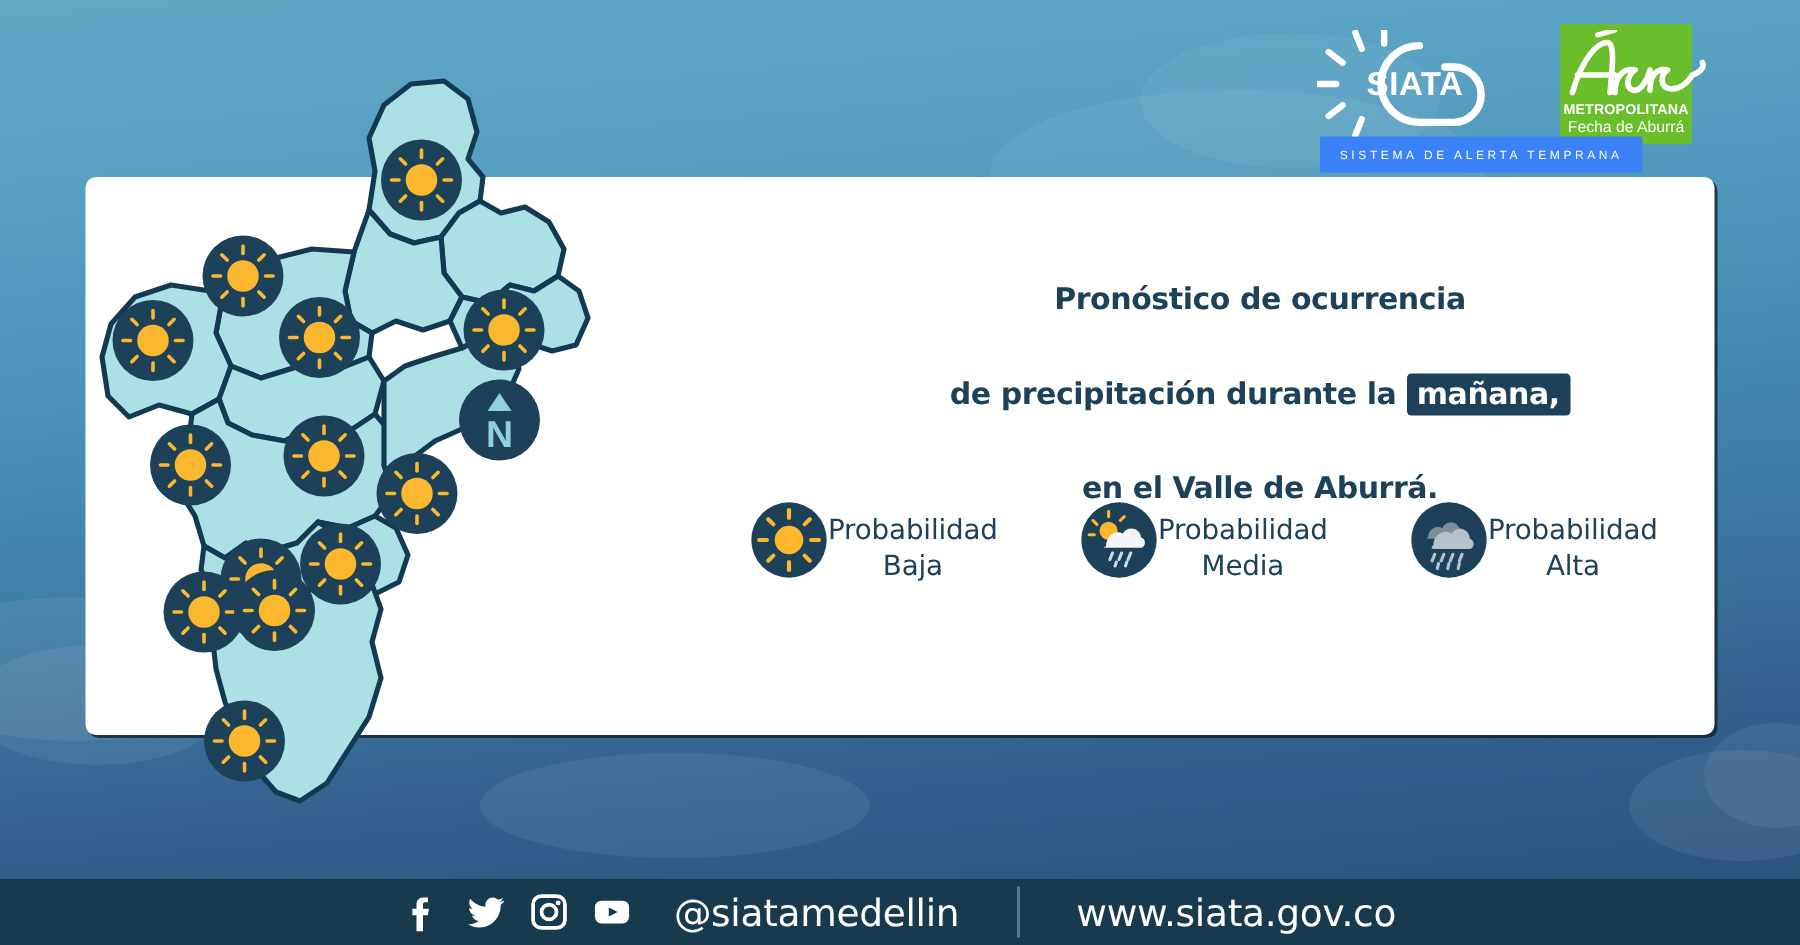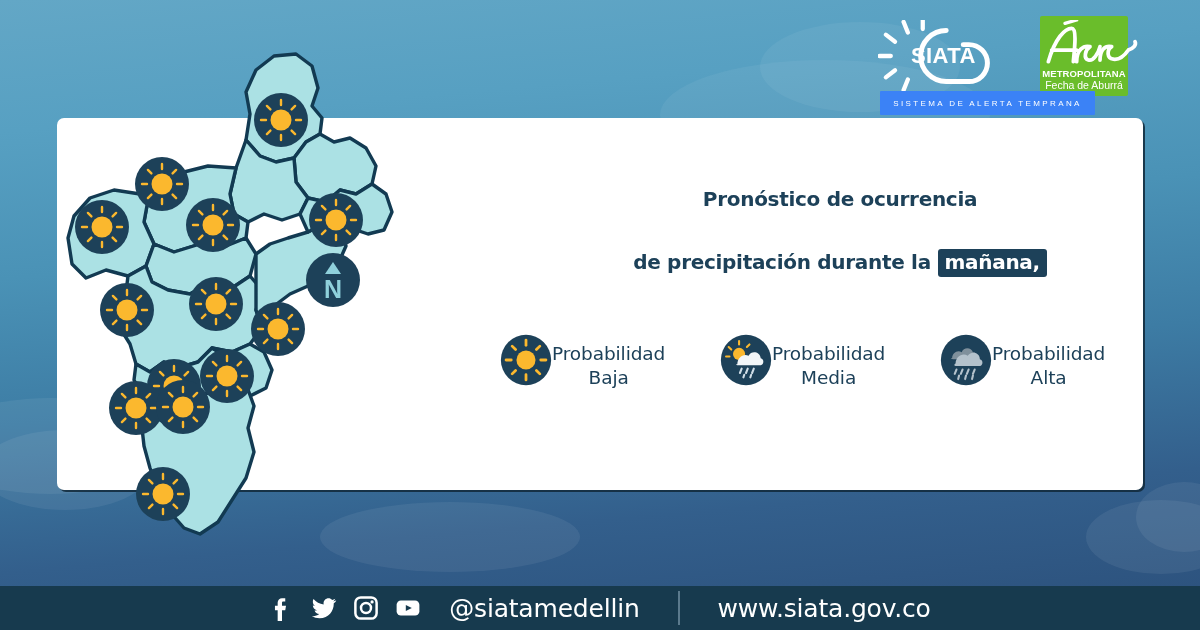--- a/index.html
+++ b/index.html
@@ -416,20 +416,21 @@
     </g>
   </svg>
 </div>
 
 <div id="text-block">
   <div class="headline">Pronóstico de ocurrencia</div>
   <div class="headline">
     <span>de precipitación durante la</span>
     <span id="hl-highlight">mañana,</span>
   </div>
+  <div class="headline">en el Valle de Aburrá.</div>
 
 </div>
 
 <div id="legend">
 
   <div class="legend-item">
     <svg class="legend-icon" viewBox="0 0 60 60">
       <circle cx="30" cy="30" r="29" fill="#1d4159"></circle>
       <circle cx="30" cy="30" r="11" fill="#fbb82e"></circle>
       <g stroke="#fbb82e" stroke-width="3.2" stroke-linecap="round">

